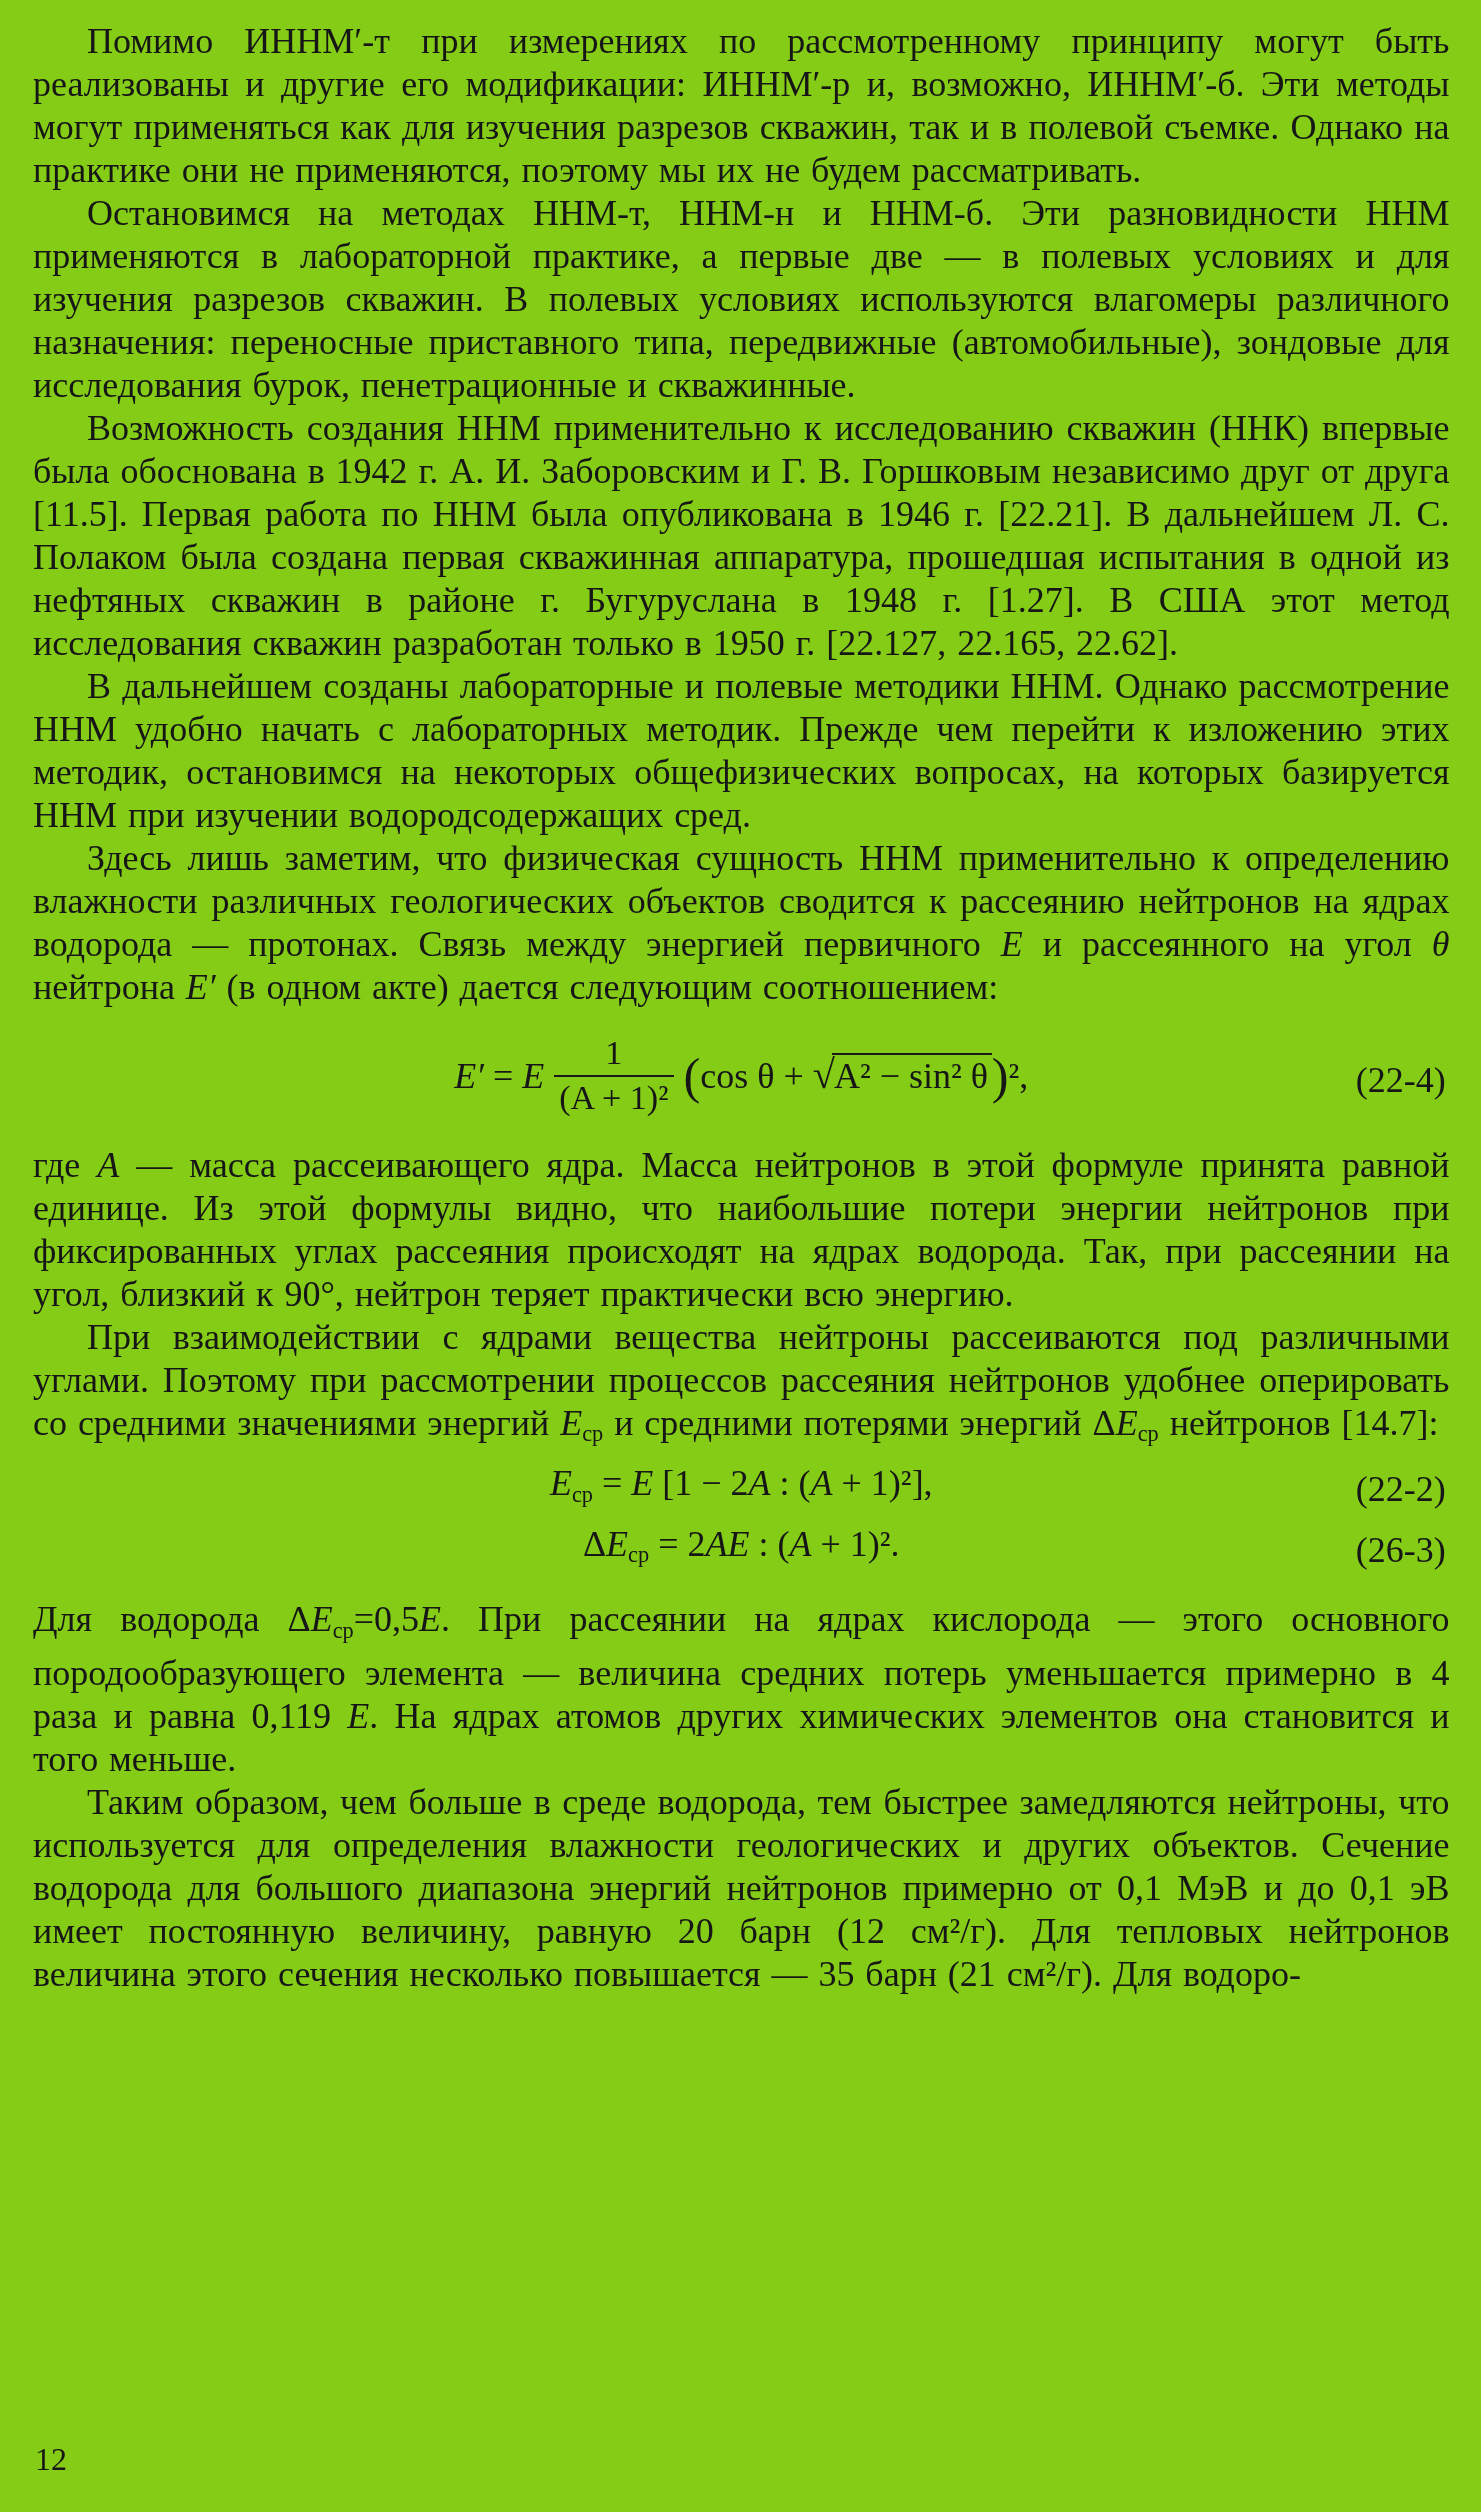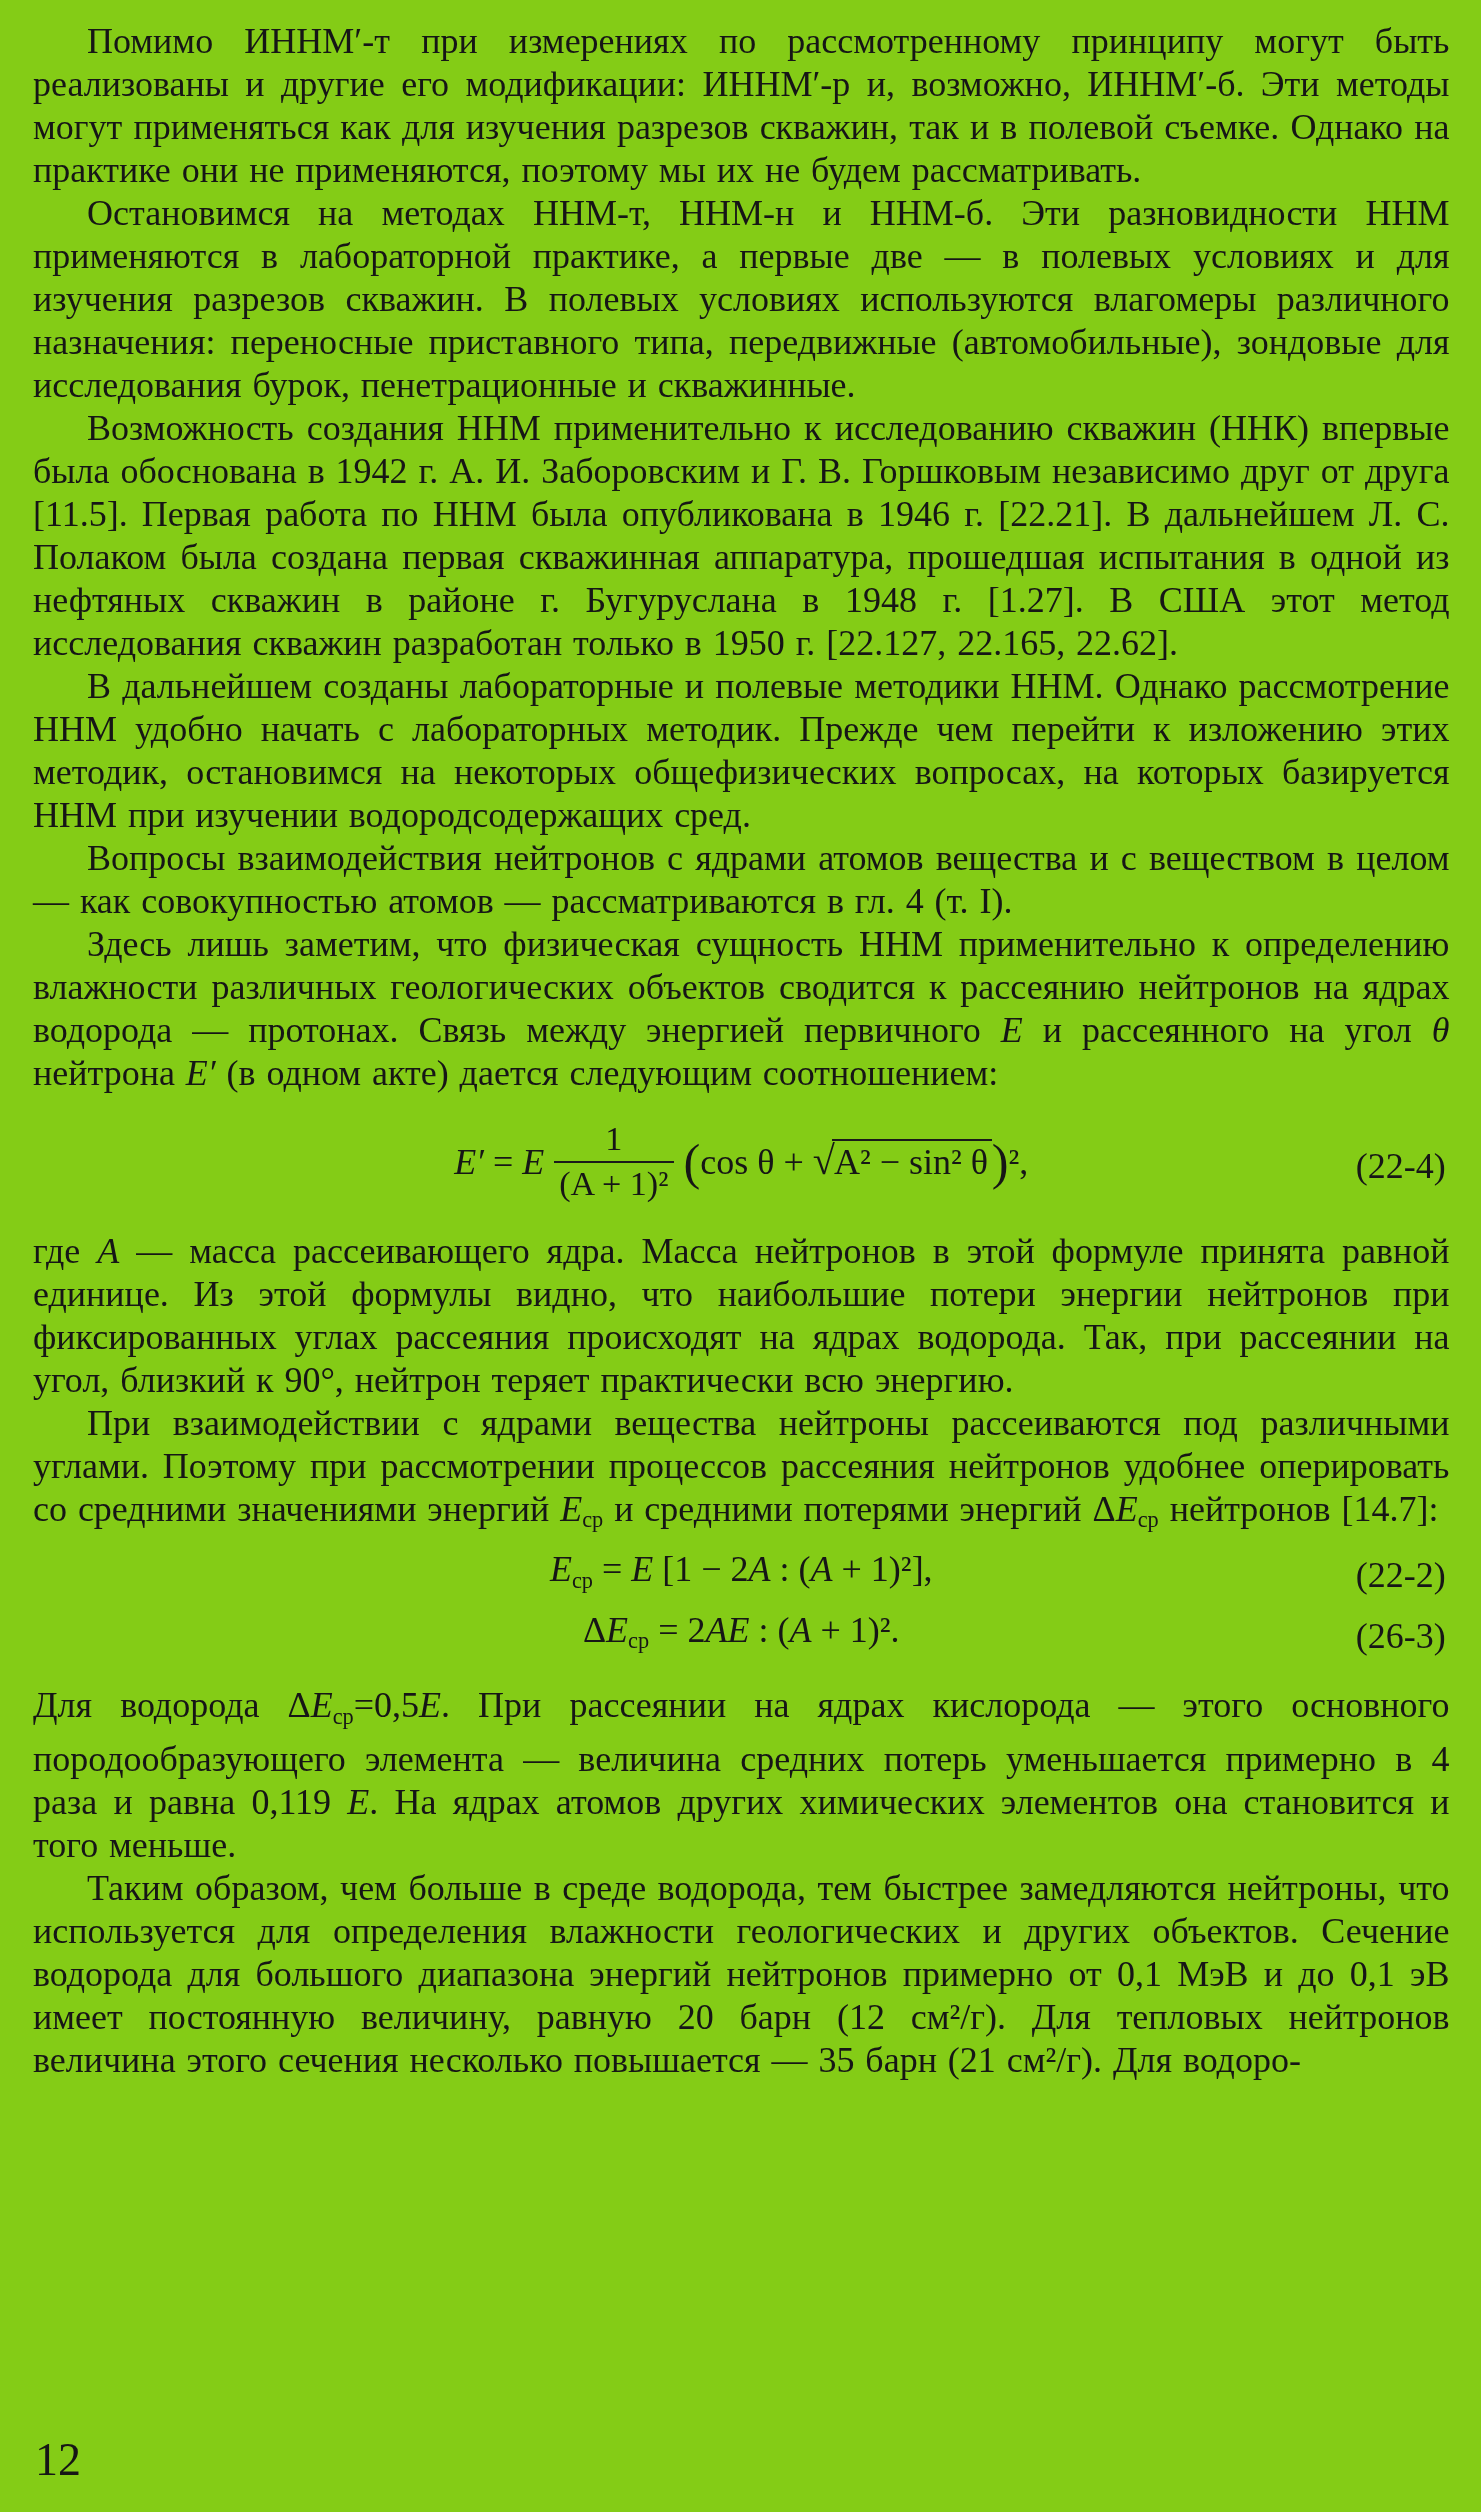--- a/index.html
+++ b/index.html
@@ -23,32 +23,31 @@
   .eq-first{margin:28px 0 22px;}
   .eq-pair{margin:7.4px 0;}
   .eq-body{white-space:nowrap;}
   .eq-label{position:absolute;right:3.7px;top:50%;transform:translateY(-50%);}
   .frac{display:inline-block;vertical-align:middle;text-align:center;margin:0 9.3px;line-height:1.15;font-size:0.95em;position:relative;top:-0.12em;}
   .frac .num{display:block;border-bottom:2.8px solid #1a1a1a;padding:0 5.6px 1.9px;}
   .frac .den{display:block;padding:1.9px 5.6px 0;}
   .sqrt{white-space:nowrap;}
   .sqrt .radical{font-size:1.12em;margin-right:-2.8px;}
   .sqrt .radicand{display:inline-block;border-top:2.8px solid #1a1a1a;padding:1.9px 3.7px 0 1.9px;line-height:1.1;}
-  .page-number{position:absolute;left:35px;bottom:31.5px;font-size:46px;}
+  .page-number{position:absolute;left:35px;bottom:31.5px;font-size:32px;}
 </style>
 </head>
 <body>
 
 <div class="page">
 
   <p class="para indent"><span>Помимо ИННМ′-т при измерениях по рассмотренному принципу могут быть реализованы и другие его модификации: ИННМ′-р и, возможно, ИННМ′-б. Эти методы могут применяться как для изучения разрезов скважин, так и в полевой съемке. Однако на практике они не применяются, поэтому мы их не будем рассматривать.</span></p>
   <p class="para indent"><span>Остановимся на методах ННМ-т, ННМ-н и ННМ-б. Эти разновидности ННМ применяются в лабораторной практике, а первые две — в полевых условиях и для изучения разрезов скважин. В полевых условиях используются влагомеры различного назначения: переносные приставного типа, передвижные (автомобильные), зондовые для исследования бурок, пенетрационные и скважинные.</span></p>
   <p class="para indent"><span>Возможность создания ННМ применительно к исследованию скважин (ННК) впервые была обоснована в 1942 г. А. И. Заборовским и Г. В. Горшковым независимо друг от друга [11.5]. Первая работа по ННМ была опубликована в 1946 г. [22.21]. В дальнейшем Л. С. Полаком была создана первая скважинная аппаратура, прошедшая испытания в одной из нефтяных скважин в районе г. Бугуруслана в 1948 г. [1.27]. В США этот метод исследования скважин разработан только в 1950 г. [22.127, 22.165, 22.62].</span></p>
   <p class="para indent"><span>В дальнейшем созданы лабораторные и полевые методики ННМ. Однако рассмотрение ННМ удобно начать с лабораторных методик. Прежде чем перейти к изложению этих методик, остановимся на некоторых общефизических вопросах, на которых базируется ННМ при изучении водородсодержащих сред.</span></p>
-  <p class="para indent"><span>Вопросы взаимодействия нейтронов с ядрами атомов вещества и с веществом в целом — как совокупностью атомов — рассматриваются в гл. 4 (т. I).</span></p>
   <p class="para indent"><span>Здесь лишь заметим, что физическая сущность ННМ применительно к определению влажности различных геологических объектов сводится к рассеянию нейтронов на ядрах водорода — протонах. Связь между энергией первичного </span><span class="i">E</span><span> и рассеянного на угол </span><span class="i">θ</span><span> нейтрона </span><span class="i">E′</span><span> (в одном акте) дается следующим соотношением:</span></p>
 
   <div class="equation-row eq-first">
     <span class="eq-body"><span class="i">E′</span><span> = </span><span class="i">E</span><span class="frac"><span class="num">1</span><span class="den">(A + 1)²</span></span><span class="big">(</span><span>cos θ + </span><span class="sqrt"><span class="radical">√</span><span class="radicand">A² − sin² θ</span></span><span class="big">)</span><span>²,</span></span>
     <span class="eq-label">(22-4)</span>
   </div>
 
   <p class="para"><span>где </span><span class="i">A</span><span> — масса рассеивающего ядра. Масса нейтронов в этой формуле принята равной единице. Из этой формулы видно, что наибольшие потери энергии нейтронов при фиксированных углах рассеяния происходят на ядрах водорода. Так, при рассеянии на угол, близкий к 90°, нейтрон теряет практически всю энергию.</span></p>
   <p class="para indent"><span>При взаимодействии с ядрами вещества нейтроны рассеиваются под различными углами. Поэтому при рассмотрении процессов рассеяния нейтронов удобнее оперировать со средними значениями энергий </span><span class="i">E</span><span class="sub">ср</span><span> и средними потерями энергий Δ</span><span class="i">E</span><span class="sub">ср</span><span>  нейтронов [14.7]:</span></p>
 

